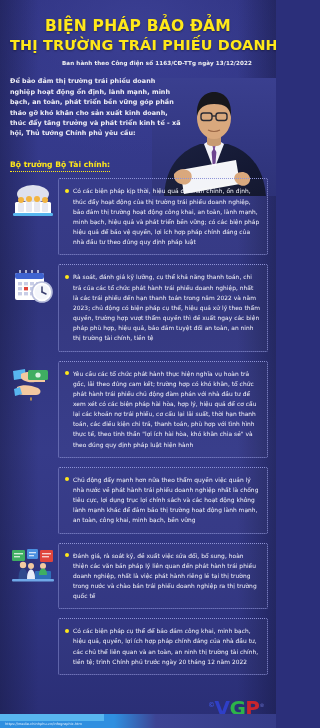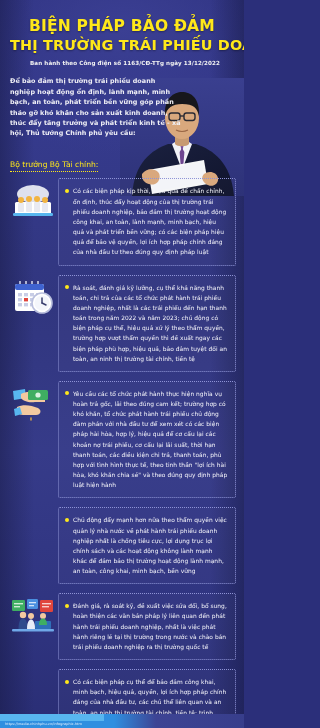--- a/index.html
+++ b/index.html
@@ -6,21 +6,21 @@
   html,body { width:300px; height:728px; }
   body {
     font-family:"DejaVu Sans","Liberation Sans",sans-serif;
     background:#2b2f7a;
     color:#ffffff;
     overflow:hidden;
     position:relative;
   }
   .poster {
     position:relative;
-    width:244px;
+    width:276px;
     height:728px;
     background:
       radial-gradient(ellipse 260px 180px at 50% 4%, #3b3f93 0%, rgba(59,63,147,0) 70%),
       linear-gradient(180deg,#2e3280 0%, #353a8c 18%, #31367f 42%, #363b89 62%, #2f3480 85%, #2a2e75 100%);
     overflow:hidden;
   }
   
   .poster::before{
     content:"";position:absolute;inset:0;
     background:linear-gradient(90deg, rgba(20,22,60,.45) 0%, rgba(20,22,60,0) 14%, rgba(20,22,60,0) 86%, rgba(20,22,60,.45) 100%);
@@ -69,21 +69,21 @@
   }
   .portrait svg{ display:block; width:124px; height:118px; }
 
   
   .section-label {
     position:relative; z-index:3;
     margin:4px 16px 6px 10px;
     display:inline-block;
     color:#ffe81a;
     font-size:7.6px;
-    font-weight:normal;
+    font-weight:bold;
     padding-bottom:2px;
     border-bottom:1px dotted #ffe81a;
   }
 
   
   .cards { position:relative; z-index:3; padding:0 8px 0 8px; }
   .card {
     position:relative;
     display:flex;
     align-items:flex-start;

